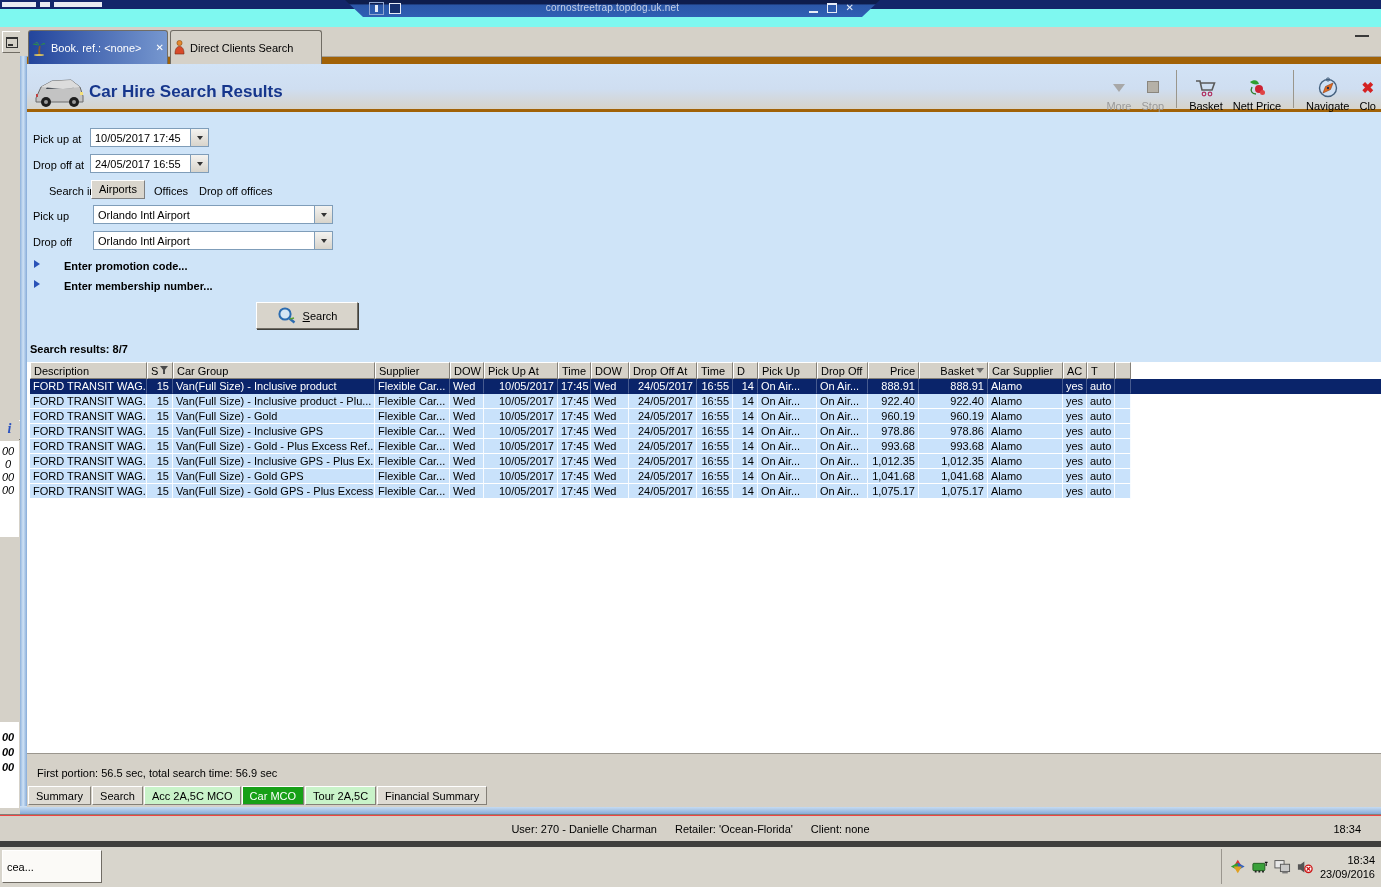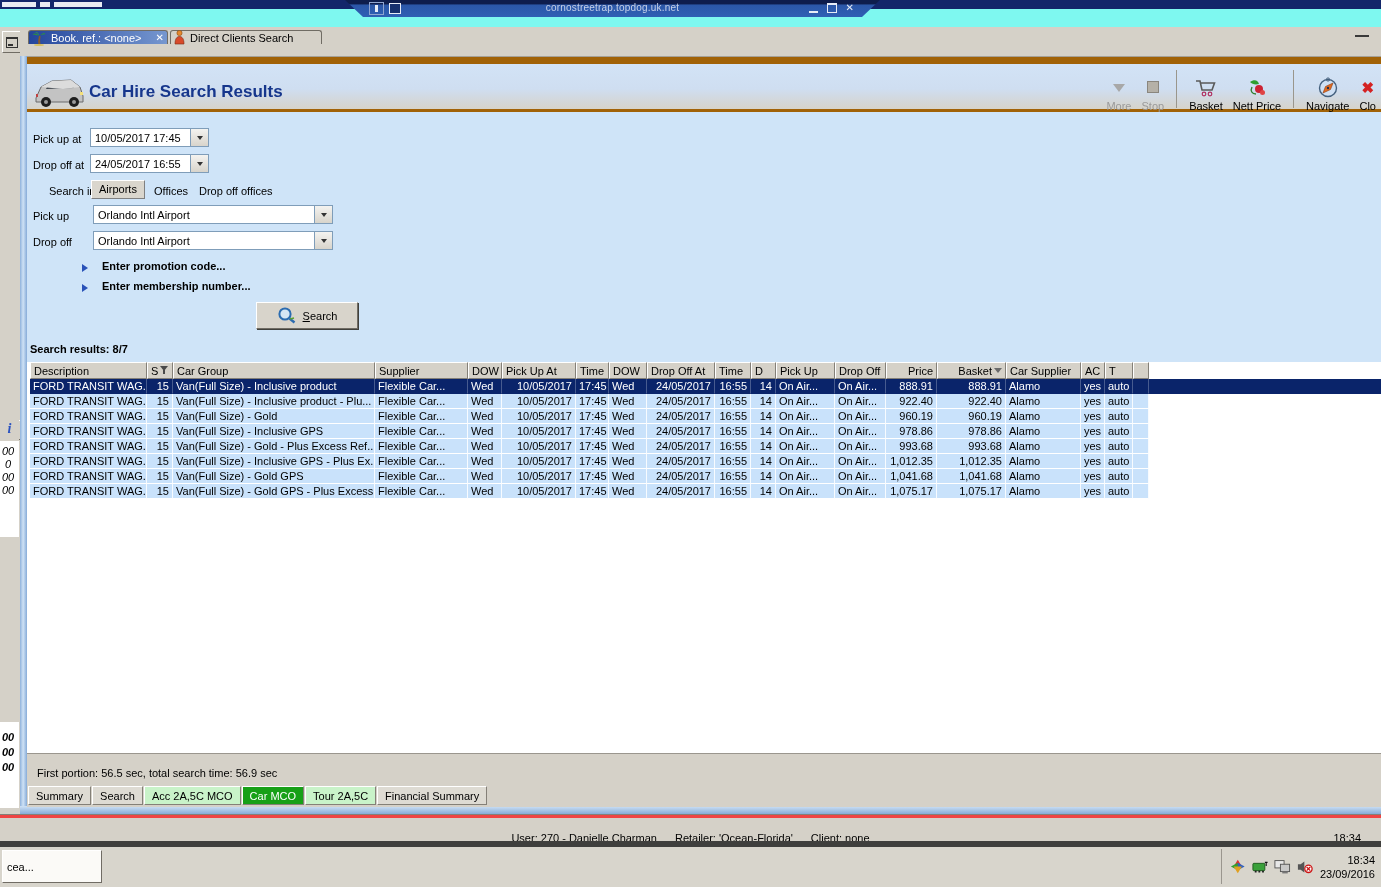--- a/index.html
+++ b/index.html
@@ -35,21 +35,21 @@
   .ginfo{position:absolute;left:0;top:417px;width:19px;height:24px;background:#d5d1c8;border-bottom:1px solid #9a968e;
          font-family:"Liberation Serif",serif;font-style:italic;font-weight:bold;font-size:14px;color:#2a52c0;
          display:flex;align-items:center;justify-content:center;}
   .gnums{position:absolute;left:0;top:441px;width:19px;height:96px;background:#fff;}
   .gnum{height:13px;line-height:13px;text-align:center;padding-right:3px;font-style:italic;}
   .gnums2{position:absolute;left:0;top:722px;width:19px;height:86px;background:#fff;}
   .gnum.b{font-weight:bold;height:15px;line-height:15px;}
 
   
   .tabbar{position:absolute;left:20px;top:27px;right:0;height:29px;background:#d5d1c8;border-bottom:1px solid #a5a198;}
-  .wtab{position:absolute;top:3px;height:14px;box-sizing:border-box;border:1px solid #706c64;border-bottom:none;
+  .wtab{position:absolute;top:3px;height:34px;box-sizing:border-box;border:1px solid #706c64;border-bottom:none;
         border-radius:3px 3px 0 0;display:flex;align-items:center;gap:5px;padding:0 3px;white-space:nowrap;}
   .wtab.active{left:8px;width:140px;background:linear-gradient(90deg,#23459c,#7697cf);color:#fff;}
   .wtab.inactive{left:150px;width:152px;background:#d5d1c8;color:#000;}
   .tab-x{margin-left:auto;font-size:10px;color:#fff;}
   .tabbar-menu{position:absolute;right:12px;top:8px;width:14px;height:4px;border-top:2px solid #3a3a3a;}
 
   
   .frame-left{position:absolute;left:20px;top:56px;width:7px;height:750px;
               background:linear-gradient(90deg,#8fb2dc,#cfe2f5 45%,#86abd8);}
   .frame-bottom{position:absolute;left:20px;top:806px;right:0;height:8px;
@@ -73,40 +73,40 @@
   .form{position:absolute;left:27px;top:112px;right:0;height:250px;background:#cfe4f8;}
   .flabel{position:absolute;left:6px;}
   .combo{position:absolute;height:19px;background:#fff;border:1px solid #7f9db9;box-sizing:border-box;display:flex;align-items:center;}
   .combo .val{flex:1;padding:0 4px;white-space:nowrap;overflow:hidden;}
   .combo .dd{width:17px;align-self:stretch;background:linear-gradient(180deg,#f4f3f0,#d8d4cb);border-left:1px solid #7f9db9;
              display:flex;align-items:center;justify-content:center;}
   .dd-tri{width:0;height:0;border-left:3px solid transparent;border-right:3px solid transparent;border-top:4px solid #333;}
   .seg-sel{position:absolute;box-sizing:border-box;height:19px;line-height:17px;padding:0 7px;background:#dad6cd;
            border:1px solid;border-color:#fff #808080 #808080 #fff;}
   .seg{position:absolute;}
-  .expander{position:absolute;display:flex;align-items:flex-end;gap:14px;font-weight:bold;margin-left:48px;}
+  .expander{position:absolute;display:flex;align-items:flex-start;gap:24px;font-weight:bold;}
   .arrow-r{width:0;height:0;border-top:4px solid transparent;border-bottom:4px solid transparent;border-left:6px solid #2a52b8;}
   .searchbtn{position:absolute;left:229px;top:190px;width:100px;height:25px;background:#d8d4cb;
              border:1px solid;border-color:#fff #706c64 #706c64 #fff;box-shadow:1px 1px 0 #40403c;
              display:flex;align-items:center;justify-content:center;gap:6px;}
   .res-summary{position:absolute;left:3px;top:231px;font-weight:bold;}
 
   
   .table{position:absolute;left:27px;top:362px;right:0;height:390px;background:#fff;}
   .thead{display:flex;height:17px;margin-left:3px;}
   .hcell{background:#d5d1c8;box-sizing:border-box;border:1px solid;border-color:#fff #848078 #848078 #fff;
          display:flex;align-items:center;padding:0 3px;white-space:nowrap;overflow:hidden;}
   .tbody{margin-left:3px;}
   .trow{display:flex;height:15px;line-height:14px;}
   .tcell{box-sizing:border-box;padding:0 3px;background:#c9e2fb;border-right:1px solid rgba(255,255,255,.85);
          border-bottom:1px solid #fff;white-space:nowrap;overflow:hidden;}
   .trow.sel .tcell{background:#0a246a;color:#fff;border-right-color:rgba(255,255,255,.25);border-bottom-color:#0a246a;}
   .tfill{flex:1;}
   .trow.sel .tfill{background:#0a246a;}
-  .c0{width:117px}.c1{width:26px}.c2{width:202px}.c3{width:93px}.c4{width:34px}.c5{width:74px}.c6{width:33px}
+  .c0{width:117px}.c1{width:26px}.c2{width:202px}.c3{width:75px}.c4{width:34px}.c5{width:74px}.c6{width:33px}
   .c7{width:38px}.c8{width:68px}.c9{width:36px}.c10{width:25px}.c11{width:59px}.c12{width:51px}.c13{width:51px}
   .c14{width:69px}.c15{width:75px}.c16{width:24px}.c17{width:28px}.cx{width:16px}
   .tcell.c1,.tcell.c5,.tcell.c6,.tcell.c8,.tcell.c9,.tcell.c10,.tcell.c13,.tcell.c14{text-align:right;}
   .hcell.c13,.hcell.c14{justify-content:flex-end;}
   .hcell.c1{justify-content:space-between;}
   .icon-filter{width:9px;height:9px;position:relative;display:inline-block;}
   .icon-filter::before{content:"";position:absolute;left:0;top:0;border-left:4px solid transparent;border-right:4px solid transparent;border-top:5px solid #4a4a4a;}
   .icon-filter::after{content:"";position:absolute;left:3px;top:4px;width:2px;height:4px;background:#4a4a4a;}
   .icon-sort{width:0;height:0;border-left:4px solid transparent;border-right:4px solid transparent;border-top:5px solid #6a6a6a;display:inline-block;margin-left:2px;}
 
@@ -114,21 +114,21 @@
   .statusband{position:absolute;left:27px;top:752px;right:0;height:54px;background:#d5d1c8;border-top:1px solid #fff;box-shadow:inset 0 1px 0 #9a968e;}
   .timing{position:absolute;left:10px;top:14px;}
   .btabs{position:absolute;left:1px;top:33px;display:flex;}
   .btab{box-sizing:border-box;height:19px;line-height:16px;padding:1px 7px;background:#dedbd3;
         border:1px solid #848078;border-left-color:#fff;border-top-color:#fff;margin-right:1px;white-space:nowrap;}
   .btab.g-light{background:#c9f3c9;}
   .btab.g-dark{background:#17a017;color:#fff;}
 
   
   .userbar{position:absolute;left:0;top:815px;width:100%;height:26px;background:#d5d1c8;
-           border-top:3px solid #ef4444;box-shadow:0 -1px 0 #848078;display:flex;align-items:flex-end;justify-content:center;gap:18px;}
+           border-top:1px solid #ef4444;box-shadow:0 -1px 0 #848078;display:flex;align-items:center;justify-content:center;gap:18px;}
   .userbar .time{position:absolute;right:20px;}
 
   
   .pretask{position:absolute;left:0;top:841px;width:100%;height:6px;background:#3f3f3d;}
   .taskbar{position:absolute;left:0;top:847px;width:100%;height:40px;background:#d8d5cc;}
   .taskbtn{position:absolute;left:2px;top:3px;width:100px;height:33px;background:#fbfaf7;
            border:1px solid;border-color:#fff #706c64 #706c64 #fff;display:flex;align-items:center;padding-left:4px;box-sizing:border-box;}
   .tray{position:absolute;right:0;top:2px;height:35px;width:160px;border-left:1px solid #9a968e;
         display:flex;align-items:center;gap:6px;padding-left:8px;box-sizing:border-box;}
   .traytime{margin-left:auto;margin-right:6px;text-align:right;line-height:14px;}

